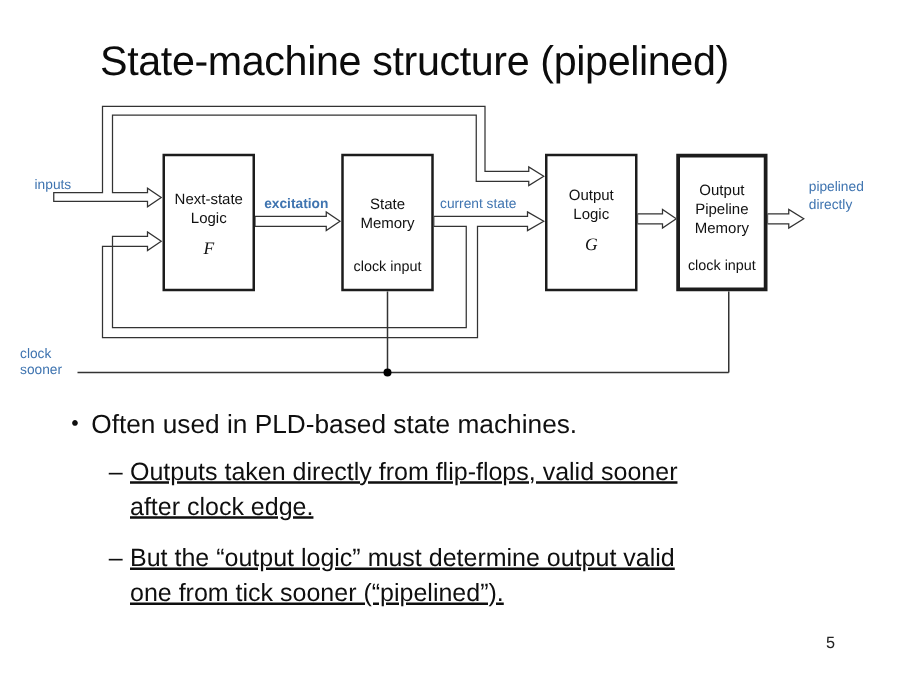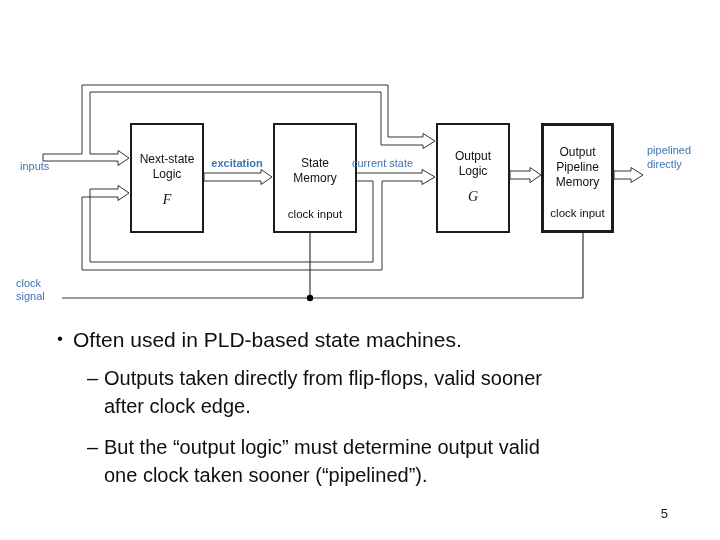--- a/index.html
+++ b/index.html
@@ -17,47 +17,48 @@
   #wires{position:absolute;left:0;top:0;}
   .box{
     position:absolute;top:123px;height:110px;box-sizing:border-box;
     border:2px solid #1c1c1c;background:#fff;
     display:flex;flex-direction:column;align-items:center;text-align:center;
     font-size:12px;line-height:15px;color:#111;padding-bottom:9px;
   }
   .box .symbol{font-family:"Liberation Serif",serif;font-style:italic;font-size:14px;margin-top:10px;}
   .box .clock{margin-top:auto;font-size:11.5px;white-space:nowrap;}
   #box-next-state{left:130px;width:74px;padding-top:27px;text-align:center;}
-  #box-state-memory{left:273px;width:84px;padding-top:31px;text-align:center;}
+  #box-state-memory{left:273px;width:74px;padding-top:31px;text-align:center;}
   #box-output-logic{left:436px;width:74px;padding-top:24px;}
   #box-output-pipeline{left:541px;width:73px;padding-top:19px;border-width:3px;}
   .wlabel{
     position:absolute;font-size:11px;line-height:14px;color:#3f74b0;
   }
-  #lbl-inputs{left:20px;top:159px;width:37px;}
+  #lbl-inputs{left:20px;top:141px;width:37px;text-align:right;}
   #lbl-excitation{left:206px;top:156px;width:62px;text-align:center;font-weight:bold;}
   #lbl-current-state{left:352px;top:156px;width:78px;}
   #lbl-pipelined{left:647px;top:143px;width:60px;text-align:left;}
   #lbl-clock{left:16px;top:277px;width:42px;text-align:left;line-height:13px;}
   
   #bullets{position:absolute;left:57px;top:327px;width:606px;}
   .main-bullet{position:relative;padding-left:16px;font-size:21px;line-height:26px;}
   .main-bullet .glyph{position:absolute;left:0;top:-1px;font-size:17px;}
   .sub-bullet{position:relative;margin-left:30px;padding-left:17px;font-size:20px;line-height:28px;}
   .sub-bullet .dash{position:absolute;left:0;top:0;}
-  .sub-bullet .line{display:block;}
+  .sub-bullet .line{display:block;text-decoration:underline;}
   #sub-0{margin-top:11px;}
   #sub-1{margin-top:13px;}
   .page-number{position:absolute;left:640px;top:506px;width:28px;text-align:right;font-size:13px;color:#222;}
 </style>
 </head>
 <body>
 
 <div id="slide">
 
+  <div class="title">State-machine structure (pipelined)</div>
 
   <div id="diagram">
 
     <svg id="wires" width="720" height="320" viewBox="0 0 720 320">
 
       <path d="M43,154 L82,154 L82,85 L388,85 L388,137 L423,137 L423,133.5 L435,141 L423,148.5 L423,145
            L381,145 L381,92 L90,92 L90,154 L118,154 L118,150.5 L129,158 L118,165.5 L118,161 L43,161 Z" fill="#ffffff" stroke="#333333" stroke-width="1"></path>
 
       <path d="M347,173 L422,173 L422,169.5 L435,177 L422,184.5 L422,181 L382,181 L382,270 L82,270
            L82,197 L118,197 L118,200.5 L129,193 L118,185.5 L118,189 L90,189 L90,262 L373,262
@@ -102,36 +103,36 @@
 
     <div class="wlabel" id="lbl-inputs">inputs</div>
     <div class="wlabel" id="lbl-excitation">excitation</div>
     <div class="wlabel" id="lbl-current-state">current state</div>
     <div class="wlabel" id="lbl-pipelined">
       <span>pipelined</span><br>
       <span>directly</span>
     </div>
     <div class="wlabel" id="lbl-clock">
       <span>clock</span><br>
-      <span>signal</span>
+      <span>sooner</span>
     </div>
   </div>
 
   <div id="bullets">
     <div class="main-bullet">
       <span class="glyph">•</span>
       <span>Often used in PLD-based state machines.</span>
     </div>
     <div class="sub-bullet" id="sub-0">
       <span class="dash">–</span>
       <span class="line">Outputs taken directly from flip-flops, valid sooner</span>
       <span class="line">after clock edge.</span>
     </div>
     <div class="sub-bullet" id="sub-1">
       <span class="dash">–</span>
       <span class="line">But the “output logic” must determine output valid</span>
-      <span class="line">one clock taken sooner (“pipelined”).</span>
+      <span class="line">one from tick sooner (“pipelined”).</span>
     </div>
   </div>
 
   <div class="page-number">5</div>
 
 </div>
 
 </body></html>

